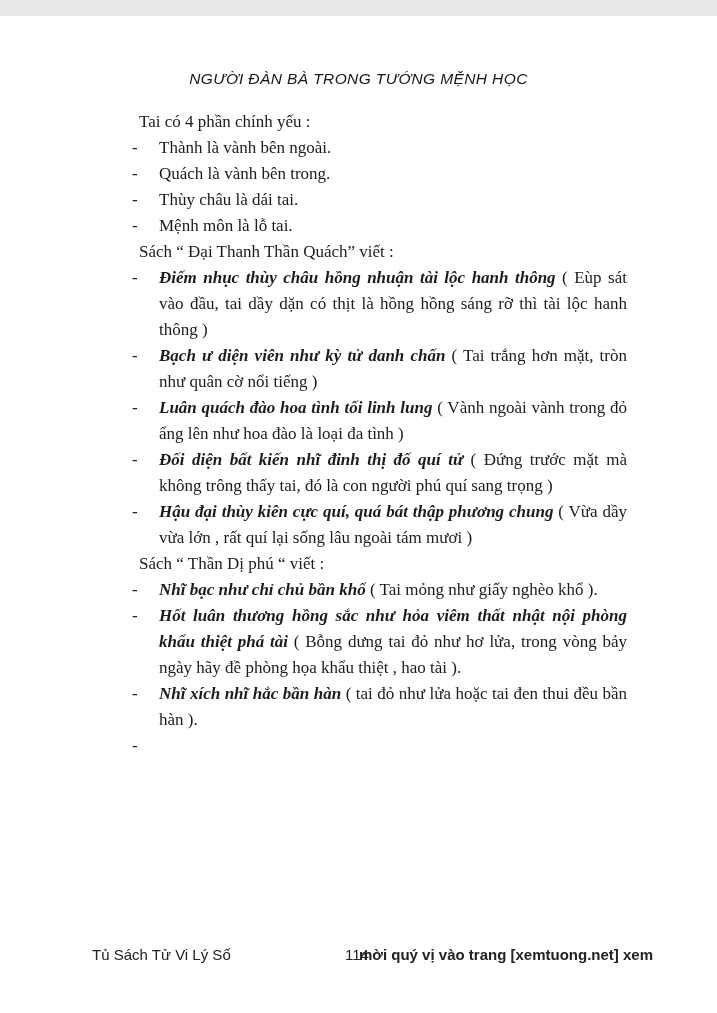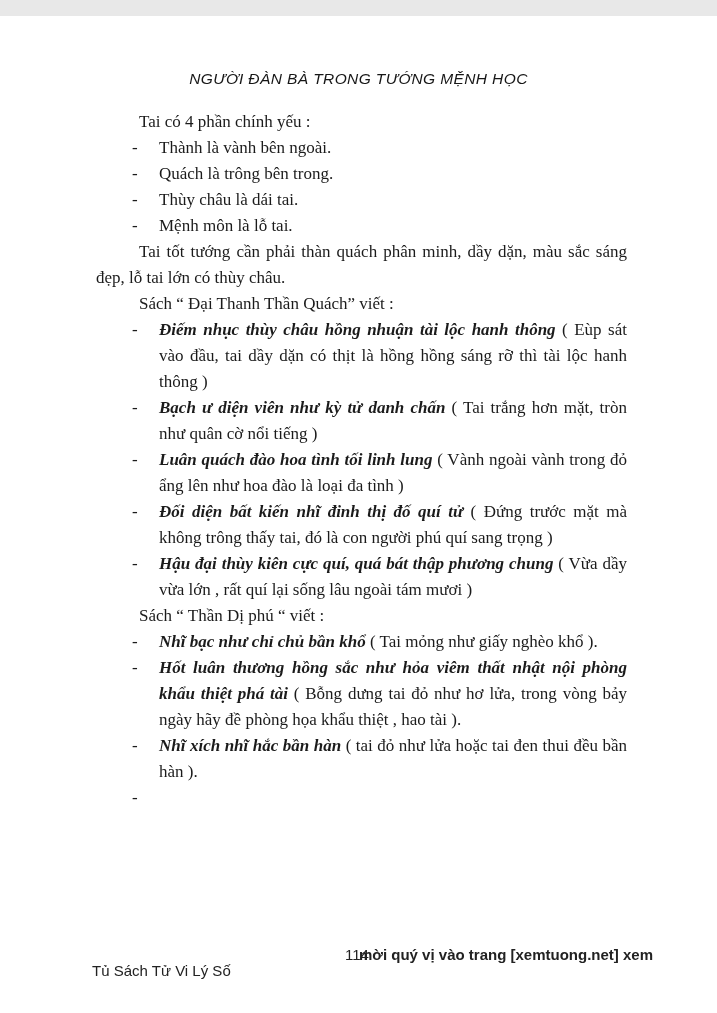--- a/index.html
+++ b/index.html
@@ -42,43 +42,42 @@
   }
   .q { font-style:italic;font-weight:bold; }
   .e { font-style:normal;font-family:Liberation Serif, serif; }
   .footer {
     position:absolute;
     left:92px; right:64px; top:930px; height:22px;
     font-family:"Liberation Sans", sans-serif;
     font-size:15px;
     color:#222;
   }
-  .footer .f-left  { position:absolute; left:0; top:16px;text-align:right; }
+  .footer .f-left  { position:absolute; left:0; top:0;text-align:right; }
   .footer .f-page  { position:absolute; left:253px; top:0; }
   .footer .f-right { position:absolute; right:0; top:0;font-weight:bold; }
 </style>
 </head>
 <body>
 
 <div class="page">
 
   <div class="header">NGƯỜI ĐÀN BÀ TRONG TƯỚNG MỆNH HỌC</div>
 
   <div class="content">
 
     <p class="indent">Tai có 4 phần chính yếu :</p>
 
     <ul class="dash-list">
       <li><span class="dash">-</span><span>Thành là vành bên ngoài.</span></li>
-      <li><span class="dash">-</span><span>Quách là trông bên trong.</span></li>
+      <li><span class="dash">-</span><span>Quách là vành bên trong.</span></li>
       <li><span class="dash">-</span><span>Thùy châu là dái tai.</span></li>
       <li><span class="dash">-</span><span>Mệnh môn là lỗ tai.</span></li>
     </ul>
 
-    <p class="indent">Tai tốt tướng cần phải thàn quách phân minh, dầy dặn, màu sắc sáng đẹp, lỗ tai lớn có thùy châu.</p>
 
     <p class="indent">Sách “ Đại Thanh Thần Quách” viết :</p>
 
     <ul class="dash-list">
       <li><span class="dash">-</span><span class="q">Điếm nhục thùy châu hồng nhuận tài lộc hanh thông</span> <span class="e">( Eùp sát vào đầu, tai dầy dặn có thịt là hồng hồng sáng rỡ thì tài lộc hanh thông )</span></li>
       <li><span class="dash">-</span><span class="q">Bạch ư diện viên như kỳ tử danh chấn</span> <span class="e">( Tai trắng hơn mặt, tròn như quân cờ nổi tiếng )</span></li>
       <li><span class="dash">-</span><span class="q">Luân quách đào hoa tình tối linh lung</span> <span class="e">( Vành ngoài vành trong đỏ ẩng lên như hoa đào là loại đa tình )</span></li>
       <li><span class="dash">-</span><span class="q">Đối diện bất kiến nhĩ đinh thị đố quí tử</span> <span class="e">( Đứng trước mặt mà không trông thấy tai, đó là con người phú quí sang trọng )</span></li>
       <li><span class="dash">-</span><span class="q">Hậu đại thùy kiên cực quí, quá bát thập phương chung</span> <span class="e">( Vừa dầy vừa lớn , rất quí lại sống lâu ngoài tám mươi )</span></li>
     </ul>

